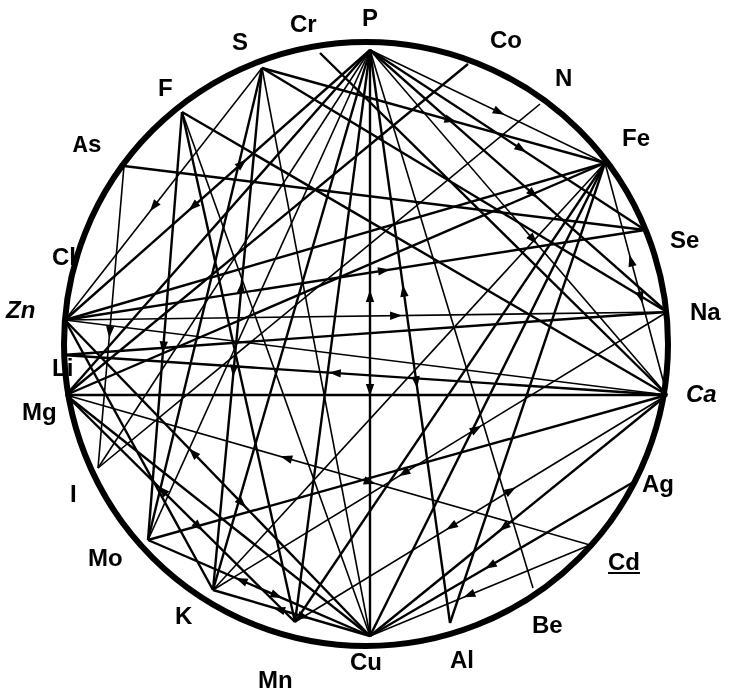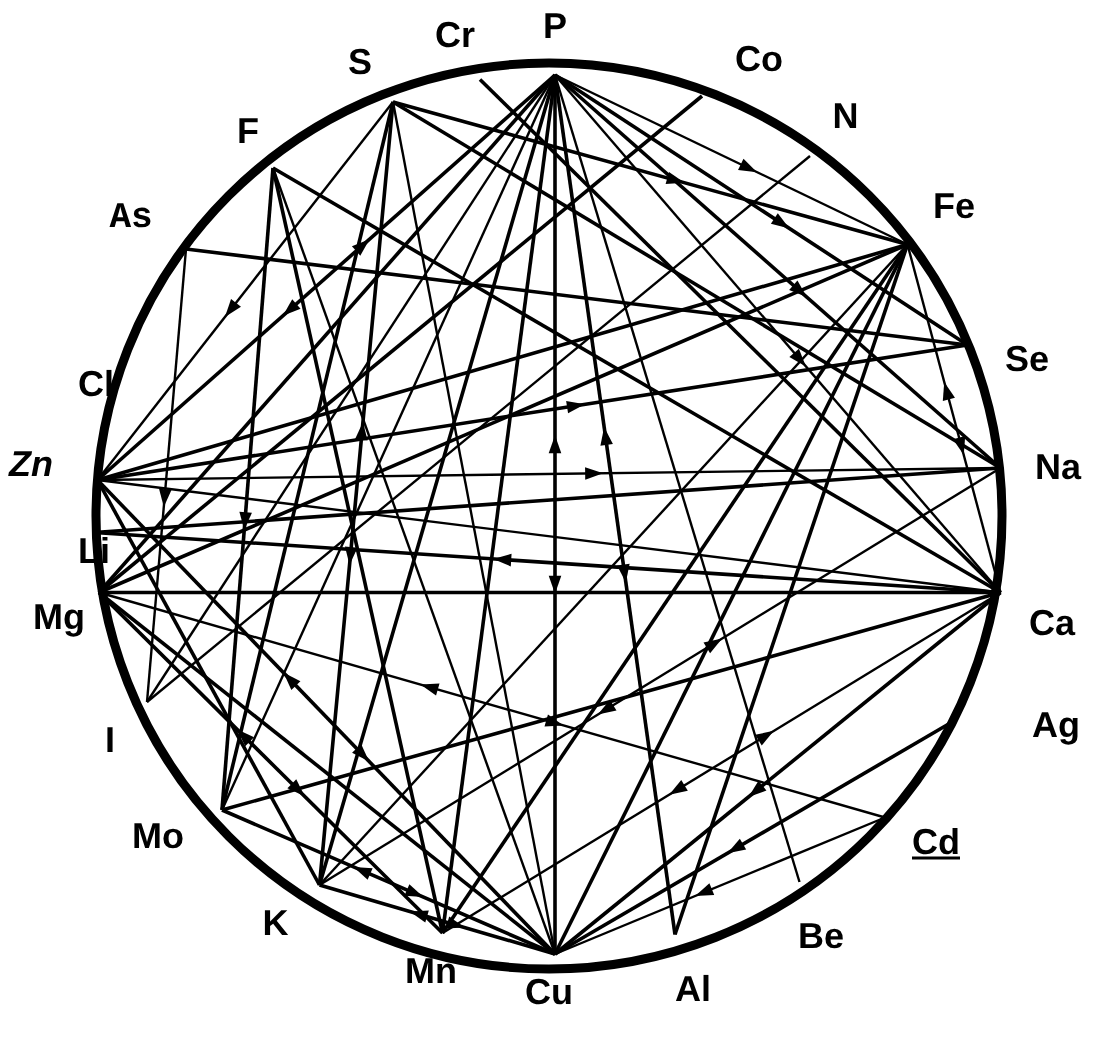--- a/index.html
+++ b/index.html
@@ -113,27 +113,27 @@
   <circle id="outer-circle" fill="none" cx="366" cy="344" r="302" stroke="#000000" stroke-width="6"></circle>
 </svg>
 
 <div id="labels">
     <span class="node-label" style="left: 362px; top: 6px;">P</span>
     <span class="node-label" style="left: 490px; top: 28px;">Co</span>
     <span class="node-label" style="left: 555px; top: 66px;">N</span>
     <span class="node-label" style="left: 622px; top: 126px;">Fe</span>
     <span class="node-label" style="left: 670px; top: 228px;">Se</span>
     <span class="node-label" style="left: 690px; top: 300px;">Na</span>
-    <span class="node-label" style="left: 686px; top: 404px;">Ca</span>
-    <span class="node-label" style="left: 688px; top: 472px;">Ag</span>
+    <span class="node-label" style="left: 686px; top: 382px; font-style: italic;">Ca</span>
+    <span class="node-label" style="left: 642px; top: 472px;">Ag</span>
     <span class="node-label" style="left: 608px; top: 550px; text-decoration: underline;">Cd</span>
     <span class="node-label" style="left: 532px; top: 613px;">Be</span>
     <span class="node-label" style="left: 450px; top: 648px;">Al</span>
     <span class="node-label" style="left: 350px; top: 650px;">Cu</span>
-    <span class="node-label" style="left: 258px; top: 636px; margin-left: 12px;">Mn</span>
+    <span class="node-label" style="left: 258px; top: 668px;">Mn</span>
     <span class="node-label" style="left: 175px; top: 604px;">K</span>
     <span class="node-label" style="left: 88px; top: 546px;">Mo</span>
     <span class="node-label" style="left: 70px; top: 482px;">I</span>
     <span class="node-label" style="left: 22px; top: 400px;">Mg</span>
     <span class="node-label" style="left: 16px; top: 356px; margin-left: 36px;">Li</span>
     <span class="node-label" style="left: 6px; top: 298px; font-style: italic;">Zn</span>
     <span class="node-label" style="left: 52px; top: 204px; margin-top: 41px;">Cl</span>
     <span class="node-label" style="left: 73px; top: 134px; font-family: Liberation Mono, monospace;">As</span>
     <span class="node-label" style="left: 158px; top: 76px;">F</span>
     <span class="node-label" style="left: 232px; top: 30px;">S</span>

